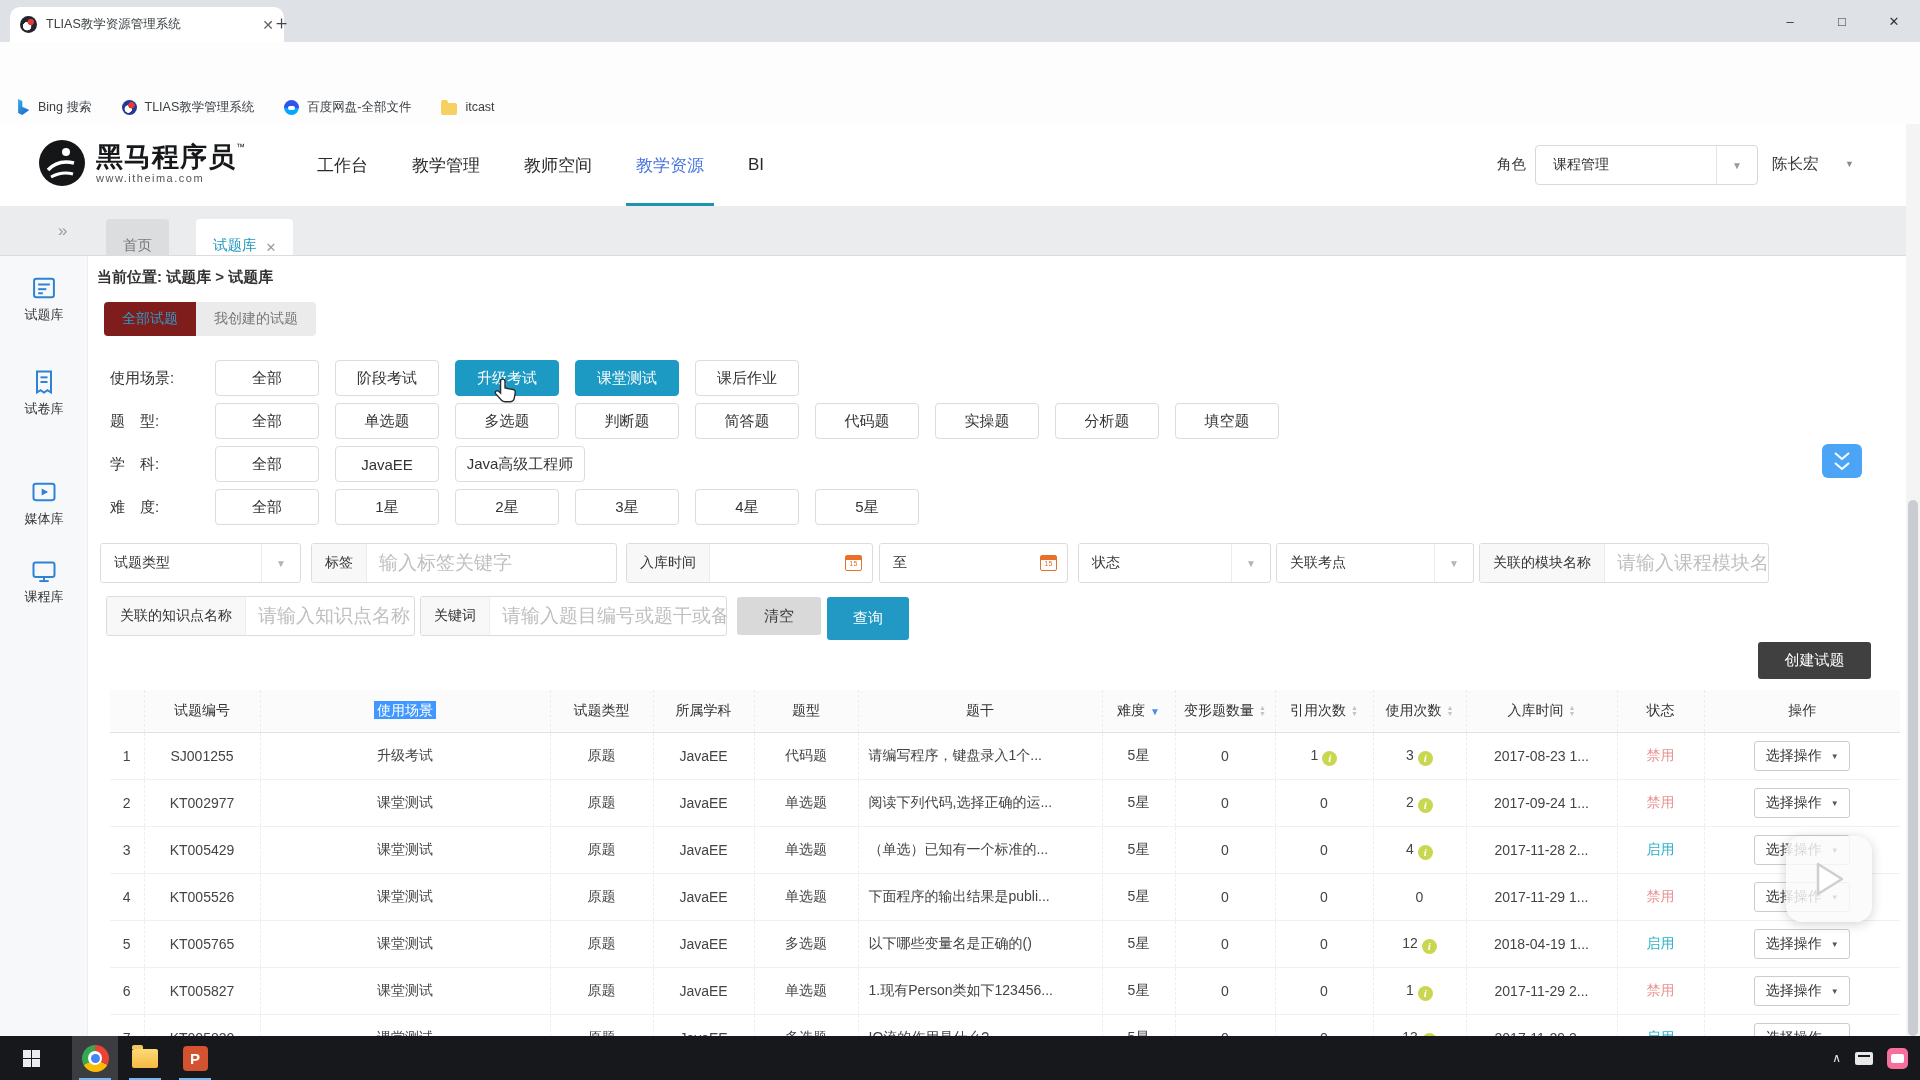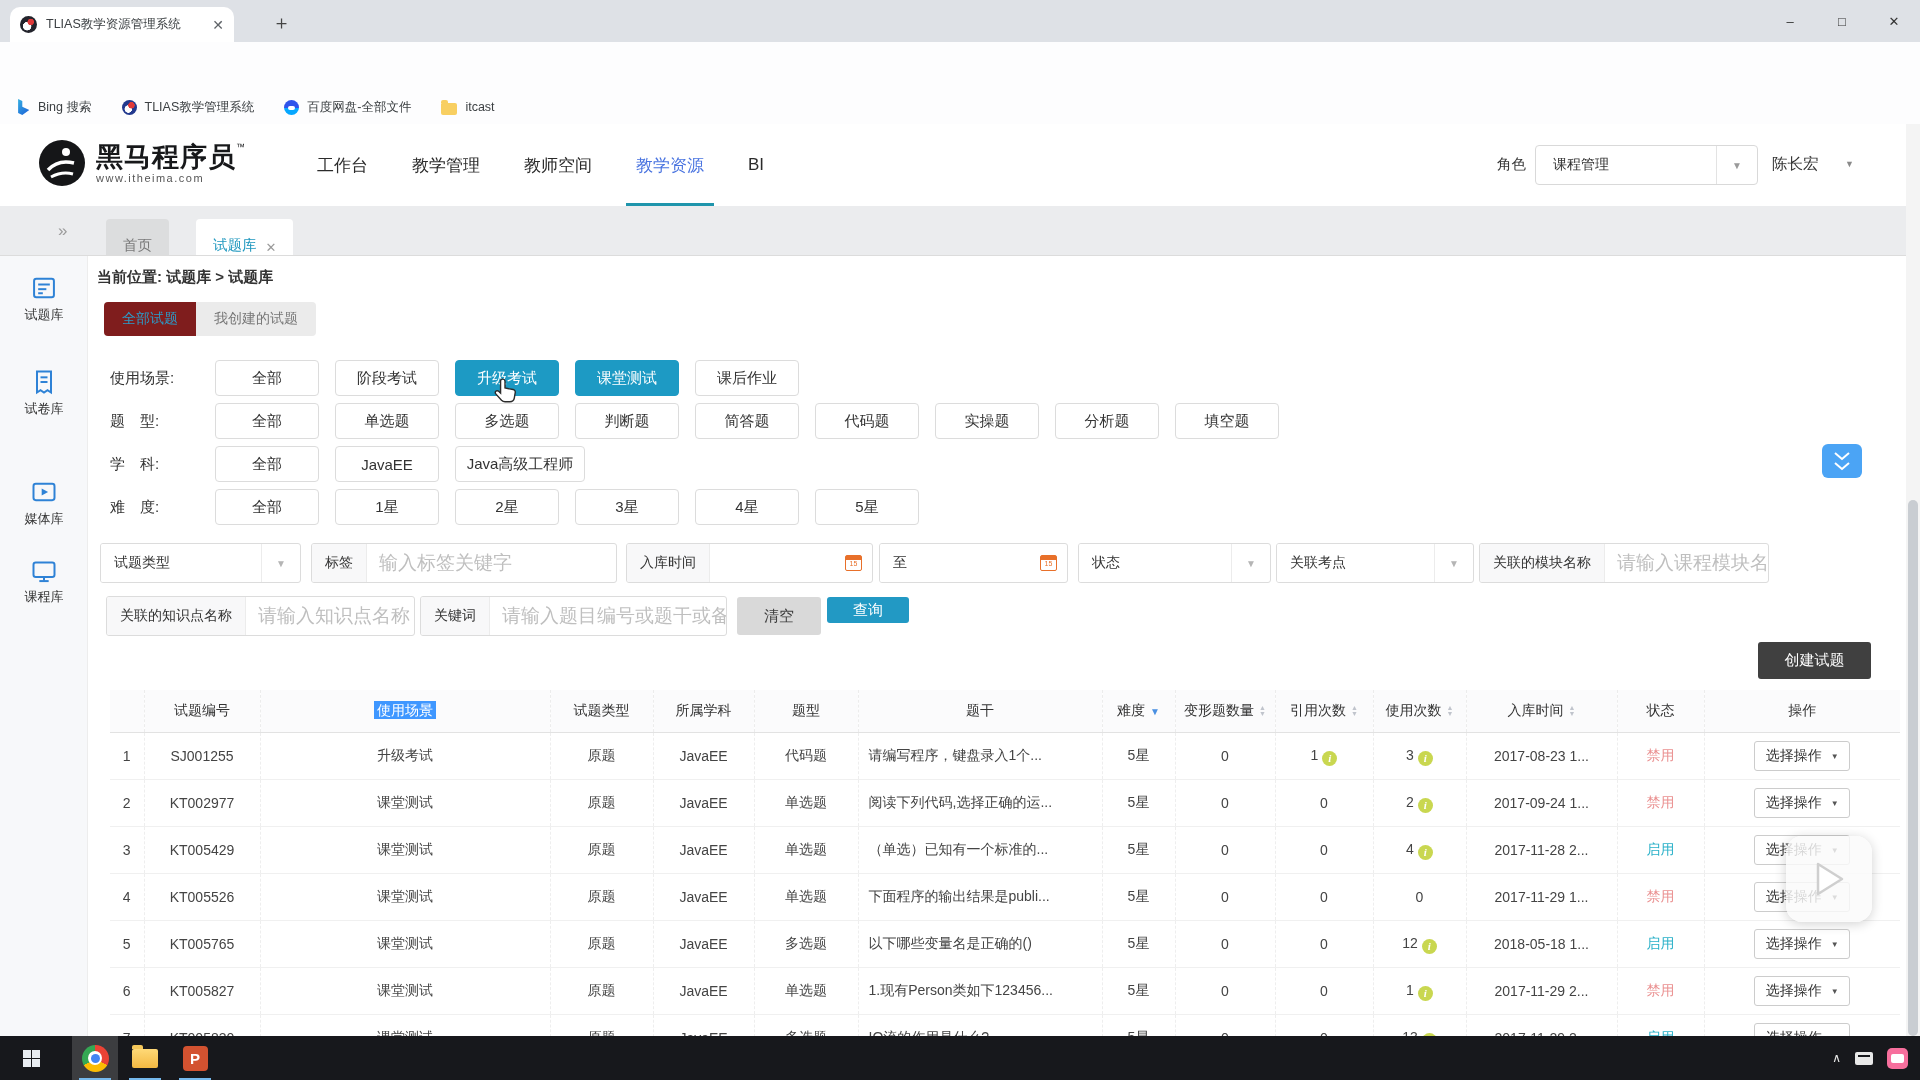--- a/index.html
+++ b/index.html
@@ -1,20 +1,20 @@
 <!DOCTYPE html>
 <html><head>
 <meta charset="utf-8">
 <style>
   html,body{margin:0;padding:0;}
   body{width:1920px;height:1080px;position:relative;overflow:hidden;background:#f2f3f5;
        font-family:"Liberation Sans","DejaVu Sans",sans-serif;color:#333;}
   
   .tabstrip{position:absolute;left:0;top:0;right:0;height:42px;background:#dee1e6;}
-  .tab{position:absolute;left:10px;top:7px;width:224px;height:35px;background:#fff;
+  .tab{position:absolute;left:10px;top:7px;width:274px;height:35px;background:#fff;
        border-radius:10px 10px 0 0;display:flex;align-items:center;padding:0 10px;box-sizing:border-box;}
   .favicon{width:17px;height:17px;border-radius:50%;flex:0 0 17px;
        background:radial-gradient(circle at 63% 35%,#e03a3a 0 3px,transparent 3.5px),
                   radial-gradient(circle at 42% 60%,#fff 0 4px,transparent 4.5px),#23242c;}
   .tab-title{font-size:12.5px;color:#3c4043;margin-left:9px;white-space:nowrap;overflow:hidden;flex:1;}
   .tab-close{color:#5f6368;font-size:14px;margin-left:6px;}
   .newtab{position:absolute;left:272px;top:10px;font-size:19px;color:#444;}
   .win-controls{position:absolute;right:0;top:0;height:42px;display:flex;}
   .win-controls span{width:52px;display:flex;align-items:center;justify-content:center;font-size:13px;color:#333;}
   .chrome-bottom{position:absolute;left:0;top:42px;right:0;height:82px;background:#fdfdfe;border-bottom:1px solid #e2e4e7;}
@@ -100,21 +100,21 @@
   .fg-label{padding:0 13px;font-size:14px;color:#333;background:#f8f8f9;height:100%;display:flex;align-items:center;
        white-space:nowrap;border-right:1px solid #ececec;}
   .fg-input{flex:1;font-size:19px;color:#bfbfbf;padding:0 12px;white-space:nowrap;overflow:hidden;}
   .fg-caret{width:38px;height:100%;border-left:1px solid #ececec;display:flex;align-items:center;
        justify-content:center;color:#b5b5b5;font-size:10px;flex:0 0 38px;}
   .cal{width:17px;height:16px;border:1.5px solid #e8702a;border-radius:2px;position:relative;margin-right:10px;flex:0 0 17px;box-sizing:border-box;}
   .cal::before{content:"";position:absolute;left:0;top:0;right:0;height:4px;background:#e8702a;}
   .cal::after{content:"15";position:absolute;left:0;right:0;bottom:0;top:3px;font-size:7px;color:#e8702a;text-align:center;line-height:10px;}
   .btn-clear{position:absolute;left:649px;top:341px;width:84px;height:38px;background:#d9d9d9;border:none;
        border-radius:3px;color:#3c3c3c;font-size:15px;cursor:pointer;}
-  .btn-search{position:absolute;left:739px;top:341px;width:82px;height:26px;background:#2299c4;border:none;
+  .btn-search{position:absolute;left:739px;top:341px;width:82px;height:43px;background:#2299c4;border:none;
        border-radius:3px;color:#fff;font-size:15px;cursor:pointer;}
   .btn-create{position:absolute;left:1670px;top:386px;width:113px;height:37px;background:#404040;border:none;
        border-radius:3px;color:#fff;font-size:15px;cursor:pointer;}
   
   .qtable{position:absolute;left:22px;top:434px;width:1790px;border-collapse:collapse;table-layout:fixed;}
   .qtable th{height:40px;font-size:14px;font-weight:400;color:#333;background:#fbfbfc;
        border-bottom:1px solid #e2e2e2;border-right:1px dashed #ececec;white-space:nowrap;overflow:hidden;}
   .qtable th:last-child,.qtable td:last-child{border-right:none;}
   .qtable td{height:44px;text-align:center;font-size:14px;color:#444;border-bottom:1px solid #f0f0f0;
        border-right:1px dashed #eee;white-space:nowrap;overflow:hidden;}
@@ -513,21 +513,21 @@
           <td>KT005765</td>
           <td>课堂测试</td>
           <td>原题</td>
           <td>JavaEE</td>
           <td>多选题</td>
           <td class="stem">以下哪些变量名是正确的()</td>
           <td>5星</td>
           <td>0</td>
           <td>0</td>
           <td>12<span class="info">i</span></td>
-          <td>2018-05-18 1...</td>
+          <td>2018-04-19 1...</td>
           <td><span class="status-en">启用</span></td>
           <td><button class="act-btn">
               <span>选择操作</span>
               <span class="act-caret">▼</span>
             </button></td>
         </tr>
         <tr>
           <td>6</td>
           <td>KT005827</td>
           <td>课堂测试</td>

